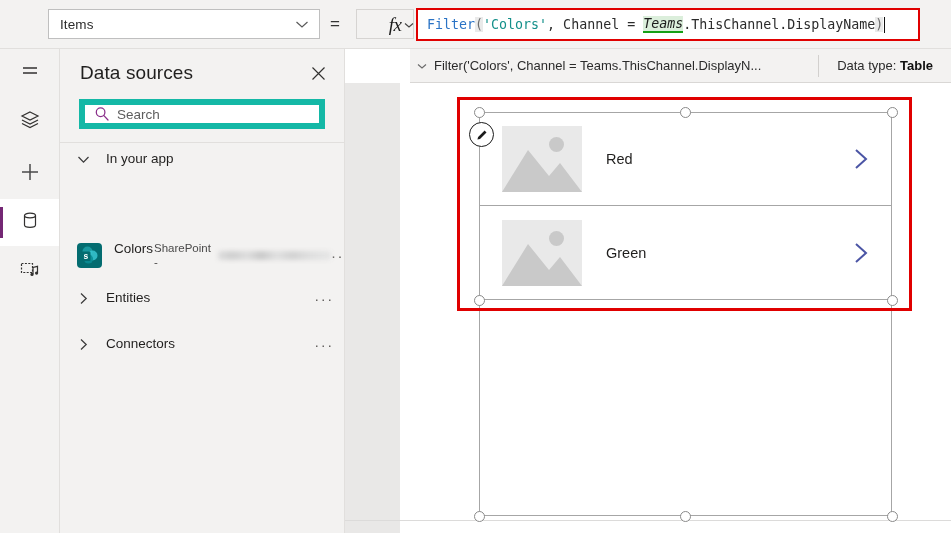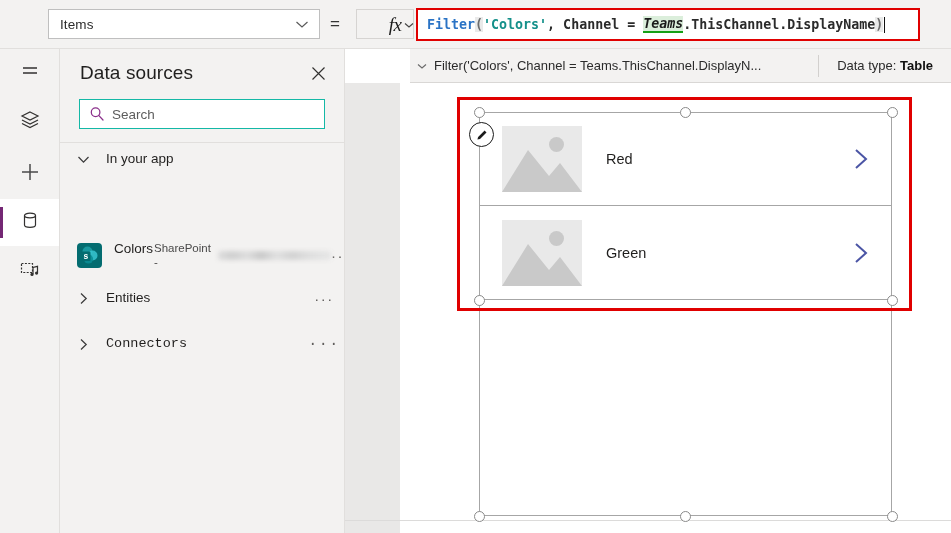--- a/index.html
+++ b/index.html
@@ -41,21 +41,21 @@
   }
   .fx-btn .fx{
     font-family:"Liberation Serif", serif;font-style:italic;
     font-size:19px;color:#1b1b1b;line-height:19px;letter-spacing:-0.5px;margin-left:34px;
   }
   .fx-btn .fxchev{margin-top:3px;}
 
   
   .fx-input-wrap{
     position:absolute;left:416px;top:8px;width:504px;height:33px;
-    border:2px solid #e00000;box-sizing:border-box;background:#ffffff;font-weight:bold;
+    border:2px solid #e00000;box-sizing:border-box;background:#ffffff;
   }
   .fx-input{
     position:absolute;left:0;top:0;right:0;bottom:0;
     display:flex;align-items:center;padding-left:9px;
     font-family:"DejaVu Sans Mono","Liberation Mono",monospace;
     font-size:13.3px;white-space:pre;letter-spacing:0px;
   }
   .t-fn{color:#2a73c5;}
   .t-paren{color:#6d6d6d;background:#eaeaea;}
   .t-str{color:#14908a;}
@@ -116,21 +116,21 @@
   }
   .panel-title{
     font-size:19px;color:#201f1e;padding-left:20px;flex:1;letter-spacing:.1px;
   }
   .panel-close{
     width:40px;height:40px;display:flex;align-items:center;justify-content:center;
     margin-right:6px;
   }
   .search-box{
     position:absolute;left:19px;top:50px;width:246px;height:30px;
-    background:#ffffff;border:1px solid #14b8a6;box-sizing:border-box;
+    background:#ffffff;border:6px solid #14b8a6;box-sizing:border-box;
     display:flex;align-items:center;
   }
   .search-box .mag{margin-left:9px;margin-right:7px;display:flex;}
   .search-box .ph{font-size:13.5px;color:#5d5d5d;}
   .panel-sep{
     position:absolute;left:0;top:93px;width:284px;height:1px;background:#e1dfdd;
   }
 
   .group-row{
     position:absolute;left:0;width:284px;height:34px;
@@ -368,21 +368,21 @@
     <div class="group-row" style="top:241px;">
       <span class="gchev">
         <svg width="17" height="17" viewBox="0 0 17 17">
             <path d="M6 3.5 L11.2 8.5 L6 13.5" fill="none" stroke="#3b3b3b" stroke-width="1.25"></path>
           </svg>
       </span>
       <span class="glabel">Entities</span>
       <span class="gdots">···</span>
     </div>
 
-    <div class="group-row" style="top:287px;font-family:Liberation Mono, monospace;">
+    <div class="group-row" style="top:287px;">
       <span class="gchev">
         <svg width="17" height="17" viewBox="0 0 17 17">
             <path d="M6 3.5 L11.2 8.5 L6 13.5" fill="none" stroke="#3b3b3b" stroke-width="1.25"></path>
           </svg>
       </span>
       <span class="glabel">Connectors</span>
       <span class="gdots">···</span>
     </div>
   </div>
 

